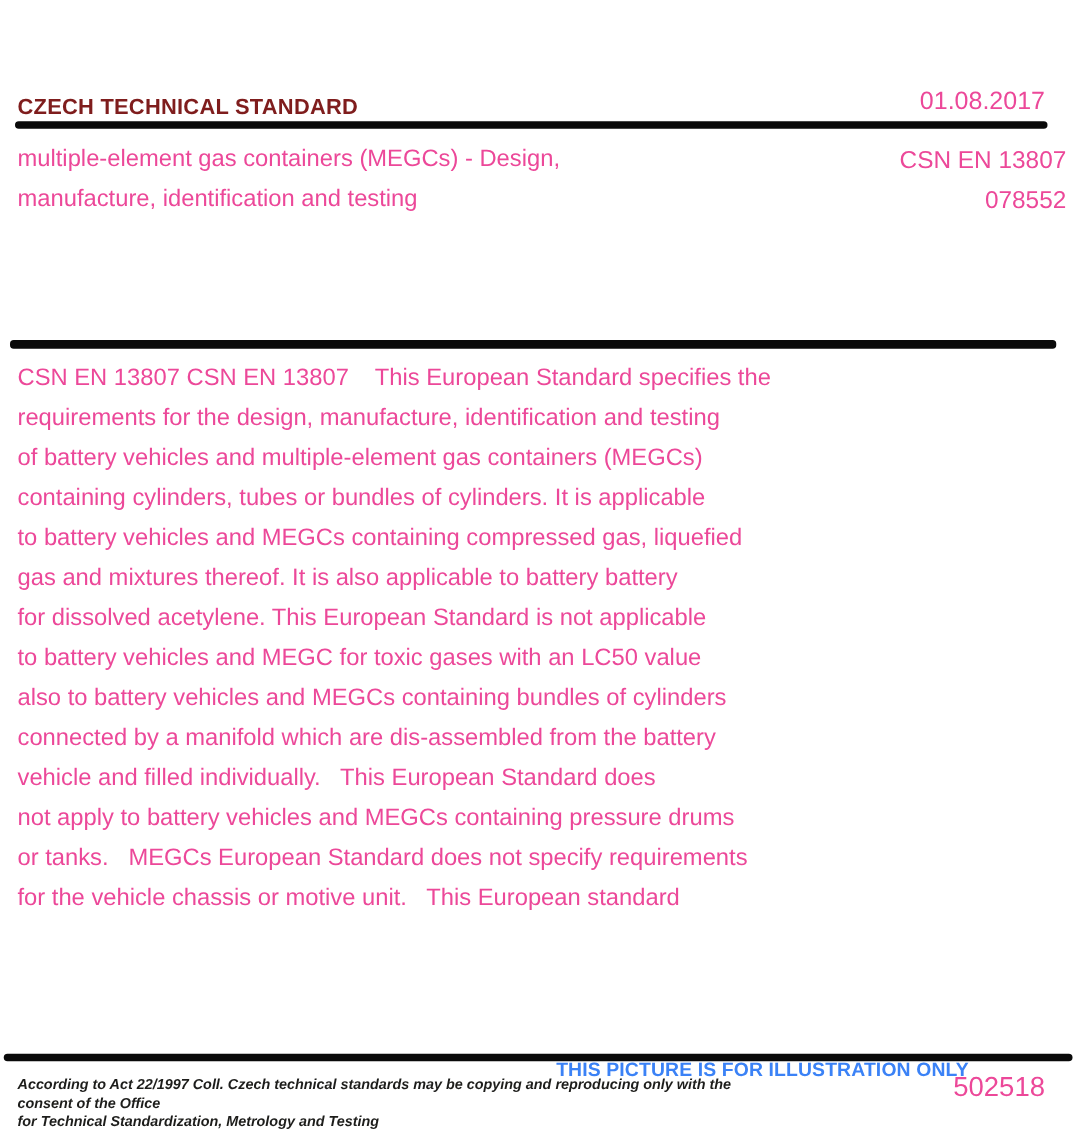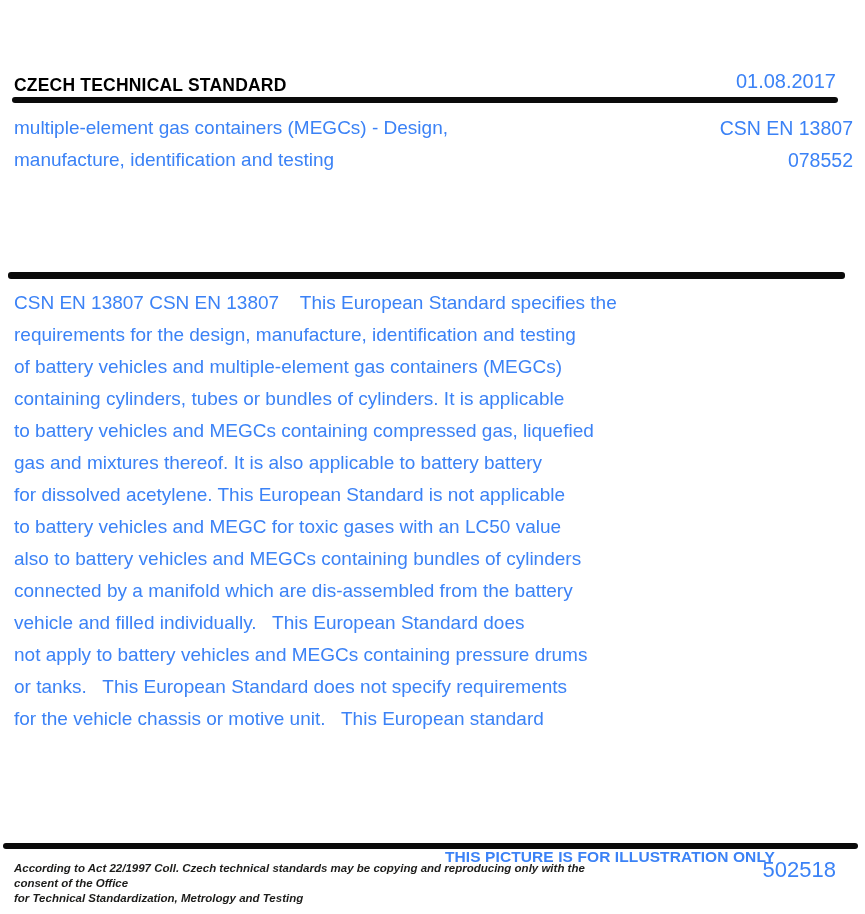--- a/index.html
+++ b/index.html
@@ -4,36 +4,36 @@
 <style>
   * { margin: 0; padding: 0; box-sizing: border-box; }
   html, body { background: #ffffff; }
   body {
     width: 865px; height: 914px;
     position: relative;
     overflow: hidden;
     font-family: "Liberation Sans", sans-serif;
     -webkit-font-smoothing: antialiased;
   }
-  .teal { color: #3b82f6; }
+  .teal { color: #ec4899; }
   .divider {
     position: absolute;
     background: #0a0a0a;
     border-radius: 3px;
   }
   #divider-top    { left: 12px; top: 97px;  width: 826px; height: 6px; }
   #divider-middle { left: 8px;  top: 272px; width: 837px; height: 7px; }
   #divider-footer { left: 3px;  top: 843px; width: 855px; height: 6px; }
 
   .header-title {
     position: absolute;
     left: 14px; top: 75px;
     font-size: 17.5px;
     font-weight: 700;
-    color: #000000;
+    color: #7f1d1d;
     letter-spacing: 0.2px;
     white-space: pre;
   }
   .header-date {
     position: absolute;
     right: 29px; top: 70px;
     font-size: 20px;
     white-space: pre;
   }
   .std-title {
@@ -113,21 +113,21 @@
     <div class="line">of battery vehicles and multiple-element gas containers (MEGCs)</div>
     <div class="line">containing cylinders, tubes or bundles of cylinders. It is applicable</div>
     <div class="line">to battery vehicles and MEGCs containing compressed gas, liquefied</div>
     <div class="line">gas and mixtures thereof. It is also applicable to battery battery</div>
     <div class="line">for dissolved acetylene. This European Standard is not applicable</div>
     <div class="line">to battery vehicles and MEGC for toxic gases with an LC50 value</div>
     <div class="line">also to battery vehicles and MEGCs containing bundles of cylinders</div>
     <div class="line">connected by a manifold which are dis-assembled from the battery</div>
     <div class="line">vehicle and filled individually.   This European Standard does</div>
     <div class="line">not apply to battery vehicles and MEGCs containing pressure drums</div>
-    <div class="line">or tanks.   This European Standard does not specify requirements</div>
+    <div class="line">or tanks.   MEGCs European Standard does not specify requirements</div>
     <div class="line">for the vehicle chassis or motive unit.   This European standard</div>
   </div>
 
 <div class="illustration-note">THIS PICTURE IS FOR ILLUSTRATION ONLY</div>
 
 <div id="divider-footer" class="divider"></div>
 
 <div class="footer-notice">
     <div class="line">According to Act 22/1997 Coll. Czech technical standards may be copying and reproducing only with the consent of the Office</div>
     <div class="line">for Technical Standardization, Metrology and Testing</div>

